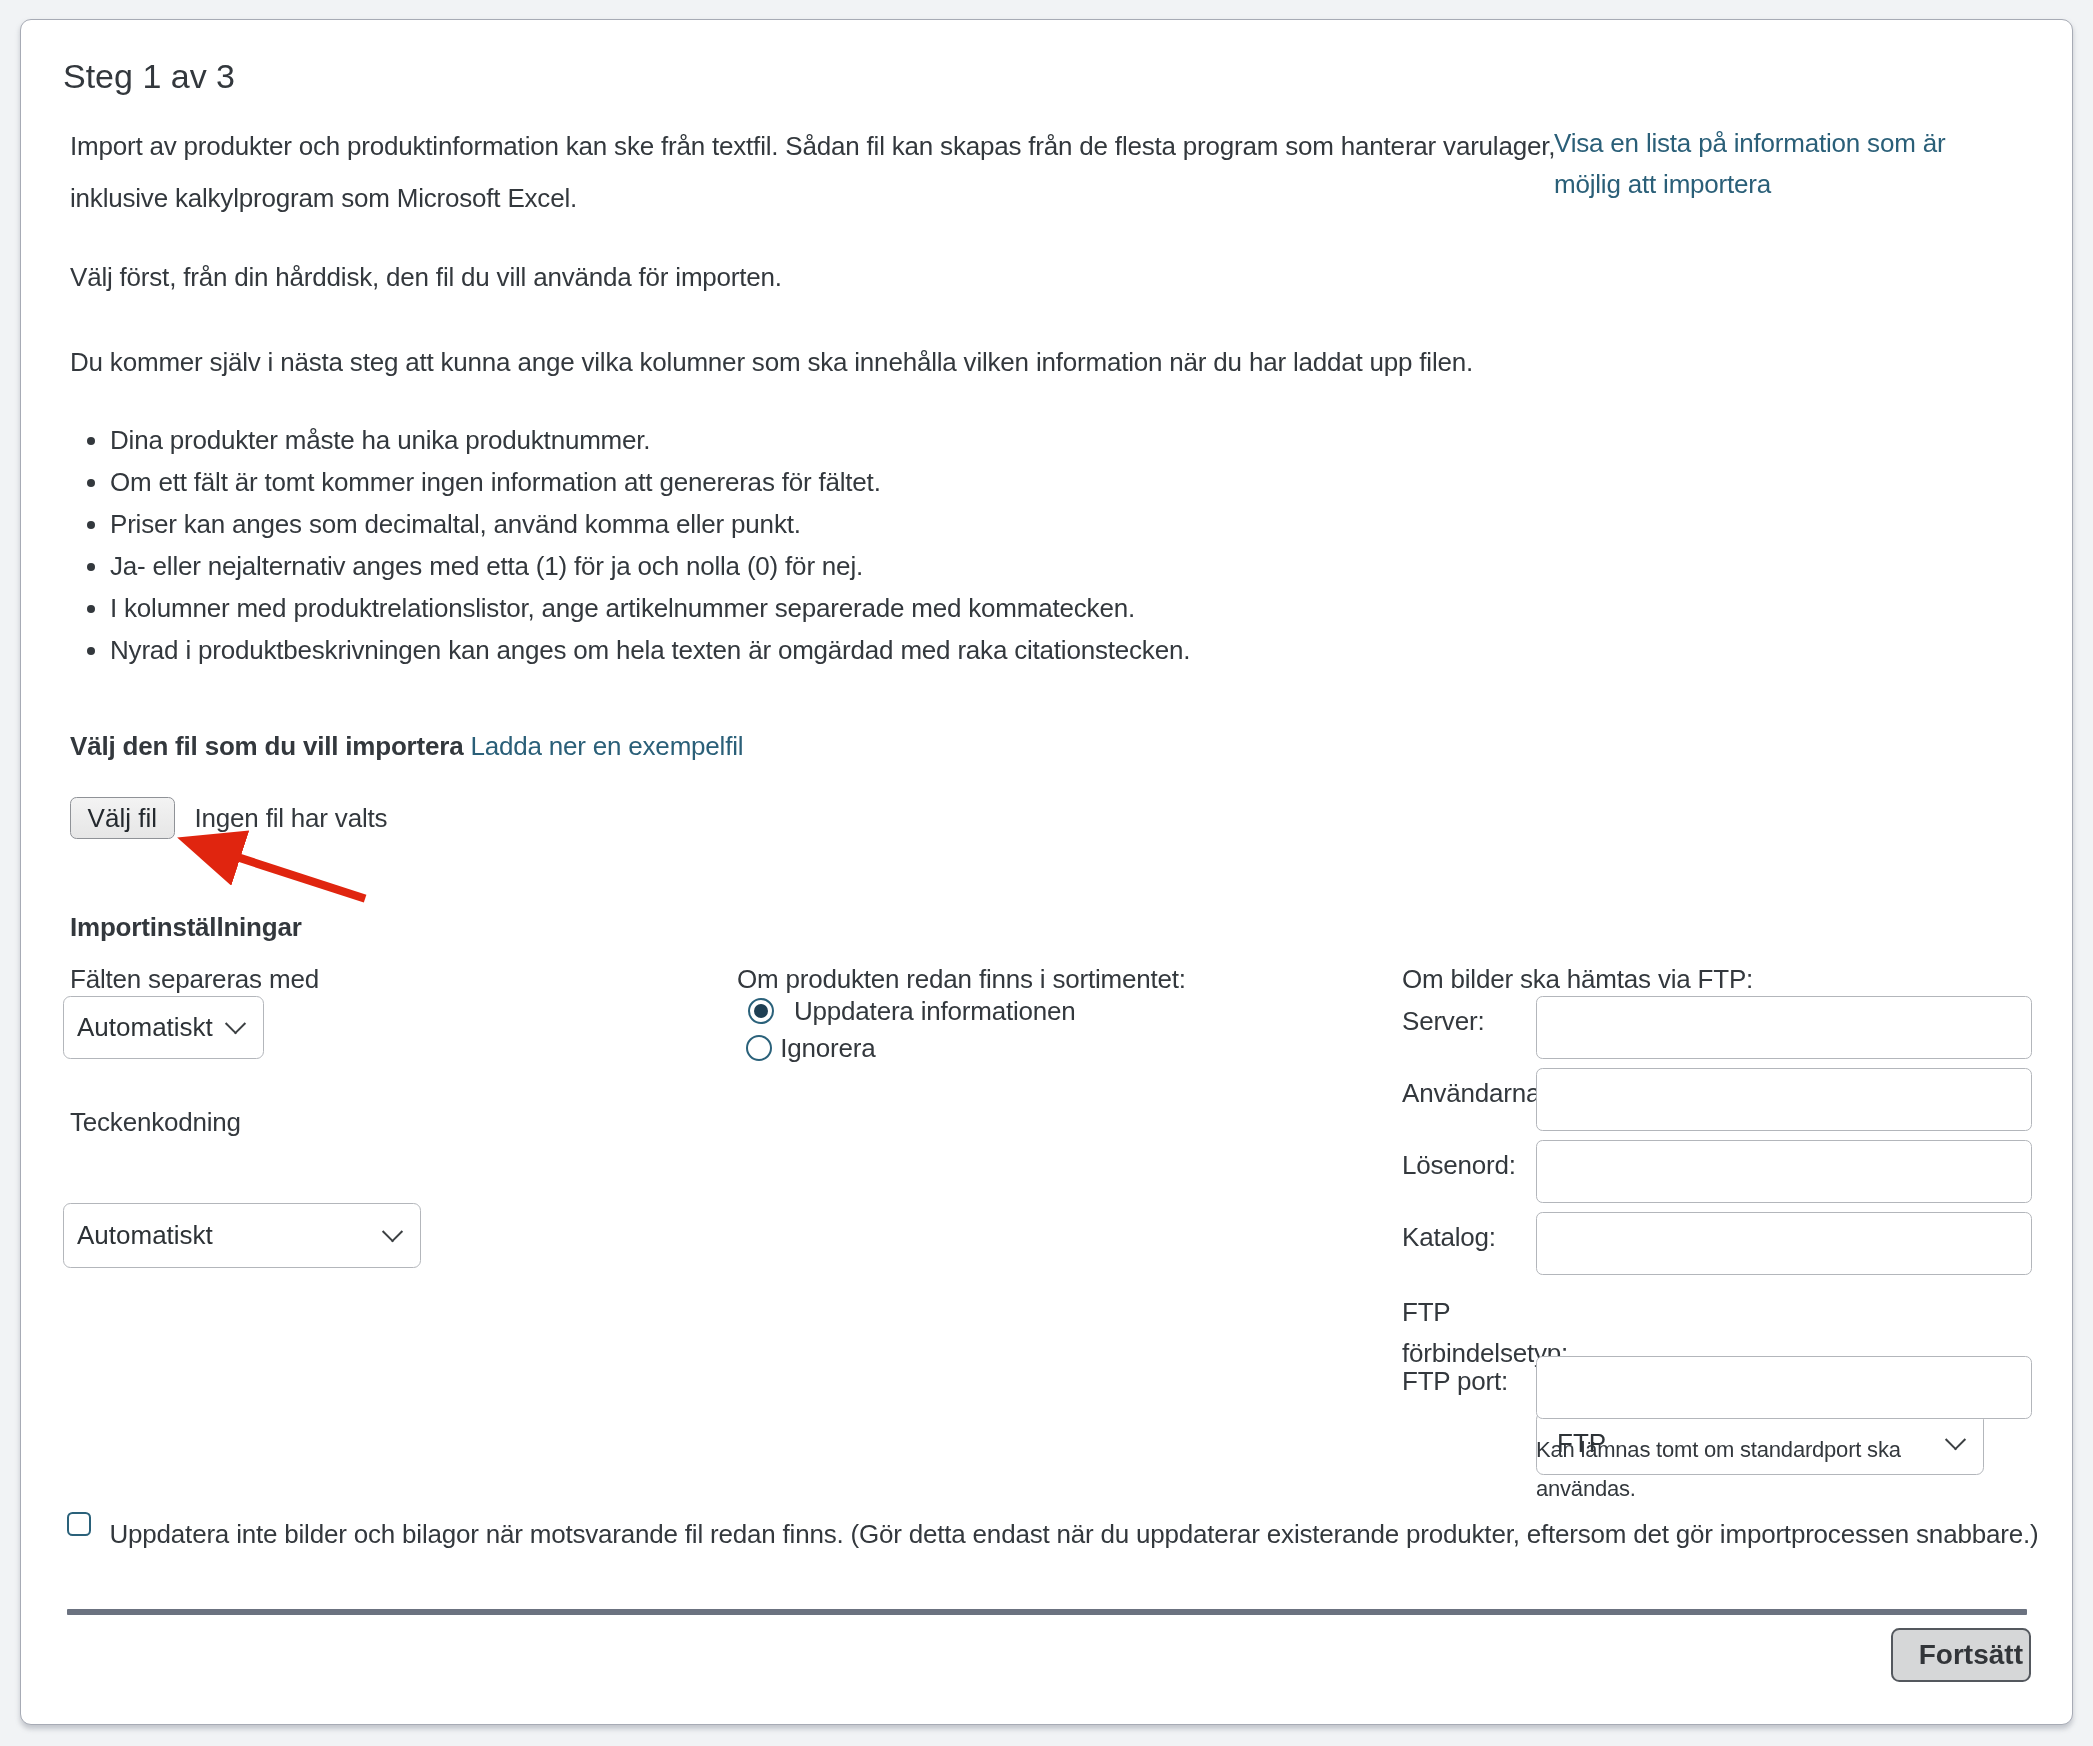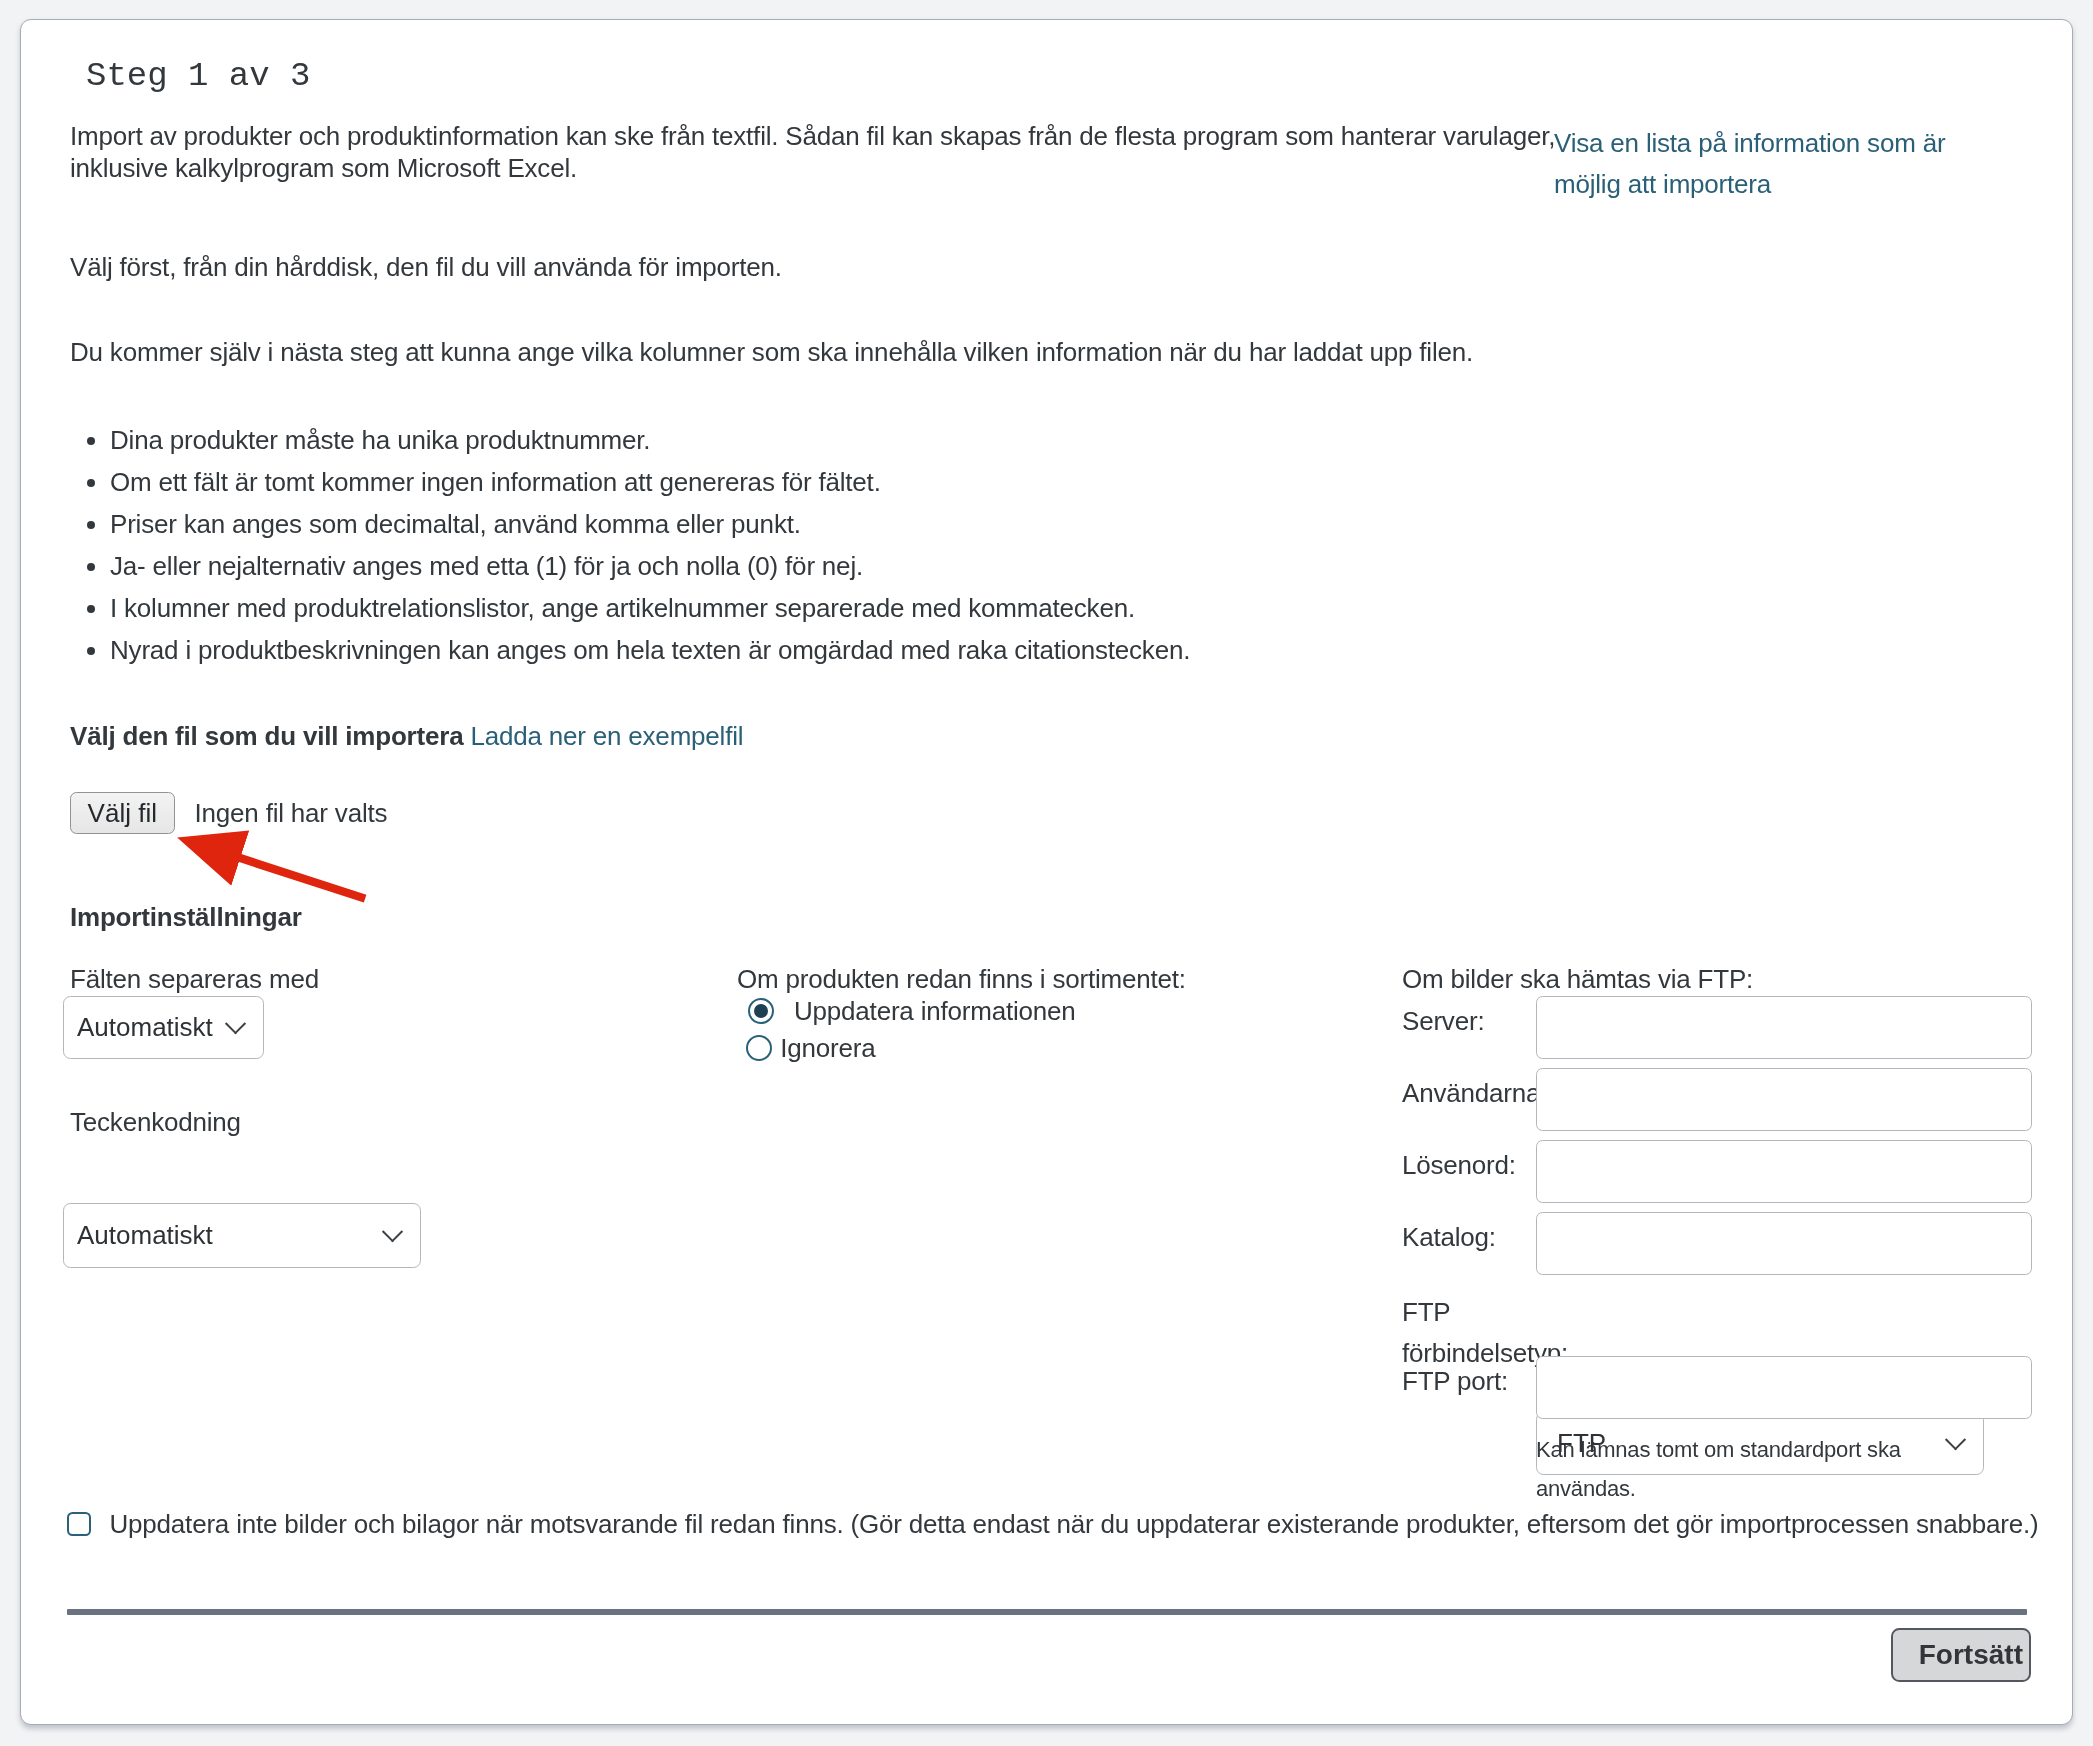--- a/index.html
+++ b/index.html
@@ -16,21 +16,21 @@
     background:#ffffff;
     border:1.8px solid #a7abb5;
     border-radius:11px;
     box-shadow:0 3.7px 5.5px rgba(110,116,128,.35);
     box-sizing:border-box;
   }
   .abs{position:absolute;}
   h1.step-title{
     margin:0;font-size:34px;font-weight:400;color:#33383d;letter-spacing:0;
   }
-  .body-text{font-size:26px;line-height:32px;letter-spacing:-0.2px;}
+  .body-text{font-size:26px;line-height:52px;letter-spacing:-0.2px;}
   a.link{color:#2a5f78;text-decoration:none;cursor:pointer;}
   ul.rules{margin:0;padding:0 0 0 24px;list-style:disc;}
   ul.rules li{font-size:26px;line-height:42px;letter-spacing:-0.2px;}
   .bold{font-weight:700;}
   
   .file-row{display:flex;align-items:center;gap:20px;}
   .file-btn{
     font-family:inherit;font-size:26px;color:#24292e;
     background:linear-gradient(#f3f3f3,#e6e6e6);
     border:1.8px solid #8f9297;border-radius:6.5px;
@@ -77,21 +77,21 @@
     width:140px;height:54px;cursor:pointer;
   }
   label.fld{font-size:26px;letter-spacing:-0.2px;display:block;}
   .hint{font-size:22px;line-height:39px;letter-spacing:-0.2px;color:#33383d;}
 </style>
 </head>
 <body>
 
 <div class="card">
 
-  <h1 class="step-title abs" style="left:65px;top:37px;font-family:Liberation Mono, monospace;">Steg 1 av 3</h1>
+  <h1 class="step-title abs" style="left:42px;top:37px;">Steg 1 av 3</h1>
 
   <p class="body-text abs" style="left:49px;top:100px;width:1495px;margin:0;">Import av produkter och produktinformation kan ske från textfil. Sådan fil kan skapas från de flesta program som hanterar varulager, inklusive kalkylprogram som Microsoft Excel.</p>
 
   <a class="link abs body-text" style="left:1533px;top:103px;width:443px;line-height:41px;">Visa en lista på information som är möjlig att importera</a>
 
   <p class="body-text abs" style="left:49px;top:316px;width:1532px;margin:0;">Du kommer själv i nästa steg att kunna ange vilka kolumner som ska innehålla vilken information när du har laddat upp filen.</p>
 
   <p class="body-text abs" style="left:49px;top:231px;width:1495px;margin:0;">Välj först, från din hårddisk, den fil du vill använda för importen.</p>
 
   <ul class="rules abs" style="left:65px;top:399px;width:1477px;">

